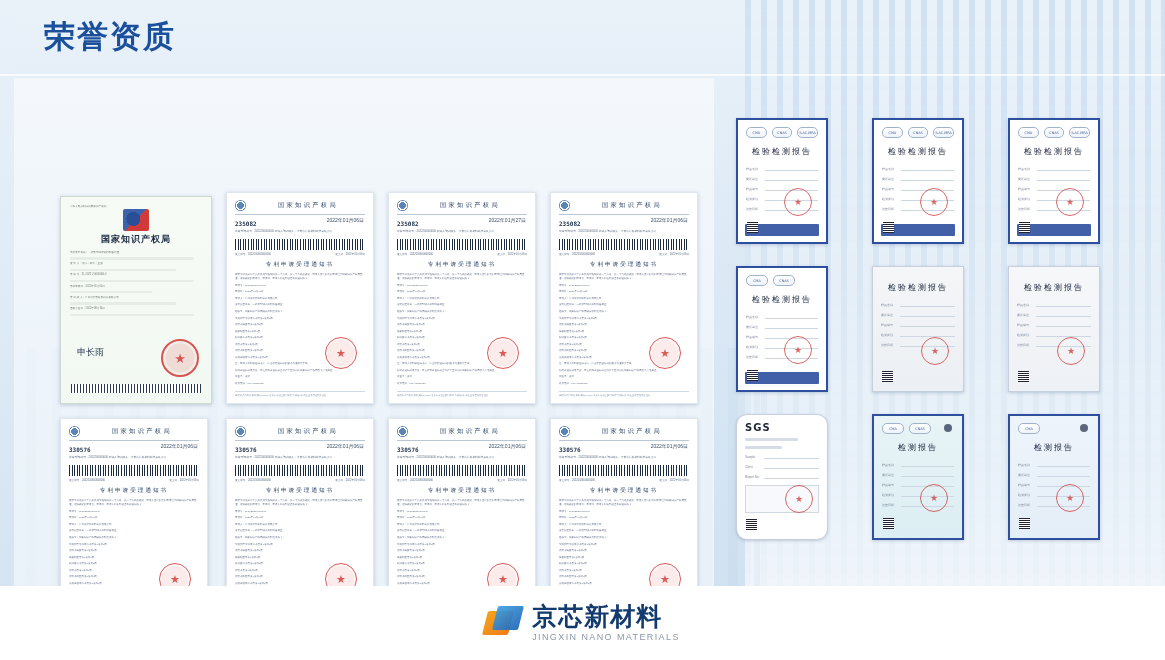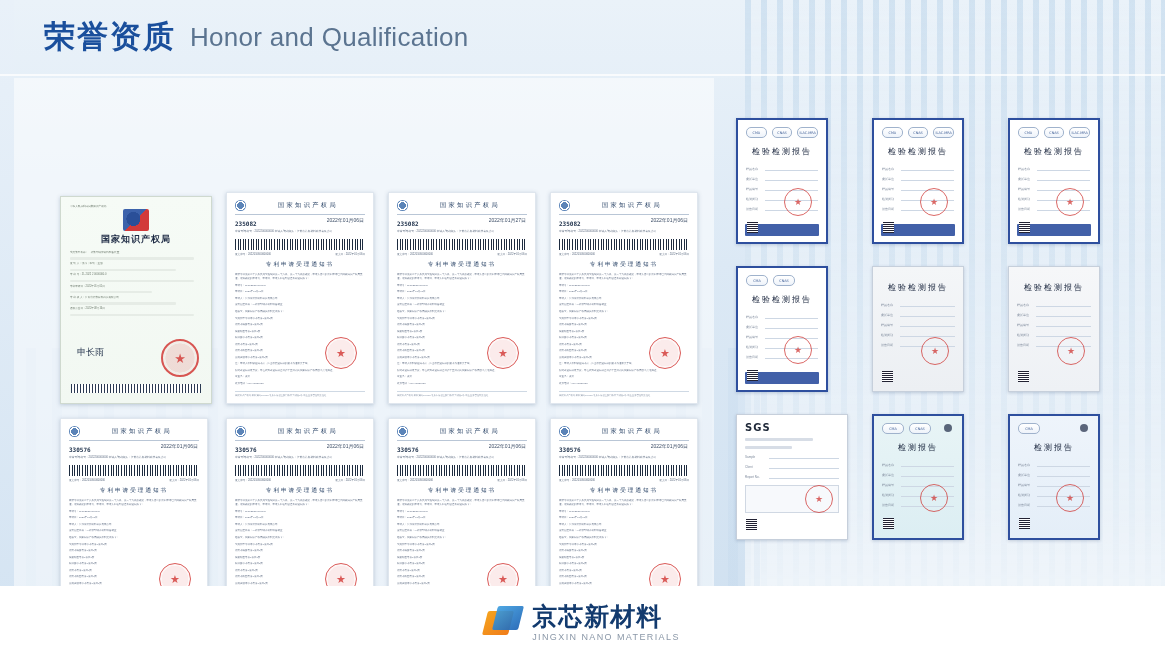--- a/index.html
+++ b/index.html
@@ -247,21 +247,20 @@
 </head>
 <body>
 
 <div class="slide">
   <div class="watermark"></div>
   <div class="watermark2"></div>
   <div class="edge-left"></div>
 
   <div class="header">
     <span class="title-cn">荣誉资质</span>
-    <span class="title-en">Honor and Qualification</span>
   </div>
   <div class="header-rule"></div>
 
   <div class="board">
 
     <div class="left-panel">
 
       <div class="sheet cert-patent">
         <div class="cp-top">
           <div class="tiny">中华人民共和国国家知识产权局</div>
@@ -719,21 +718,21 @@
             <span class="rp-val"></span>
           </div>
         <div class="rp-row">
             <span class="rp-label">报告日期</span>
             <span class="rp-val"></span>
           </div>
         <div class="rp-seal"></div>
         <div class="rp-qr"></div>
       </div>
 
-      <div class="report plain" style="left:22px;top:336px;width:112px;height:126px;">
+      <div class="report plain" style="left:22px;top:336px;width:92px;height:126px;border-radius:11px;">
         <div class="sgs-word">SGS</div>
         <div class="sgs-bar m"></div>
         <div class="sgs-bar s"></div>
         <div class="rp-row">
             <span class="rp-label">Sample</span>
             <span class="rp-val"></span>
           </div>
         <div class="rp-row">
             <span class="rp-label">Client</span>
             <span class="rp-val"></span>

